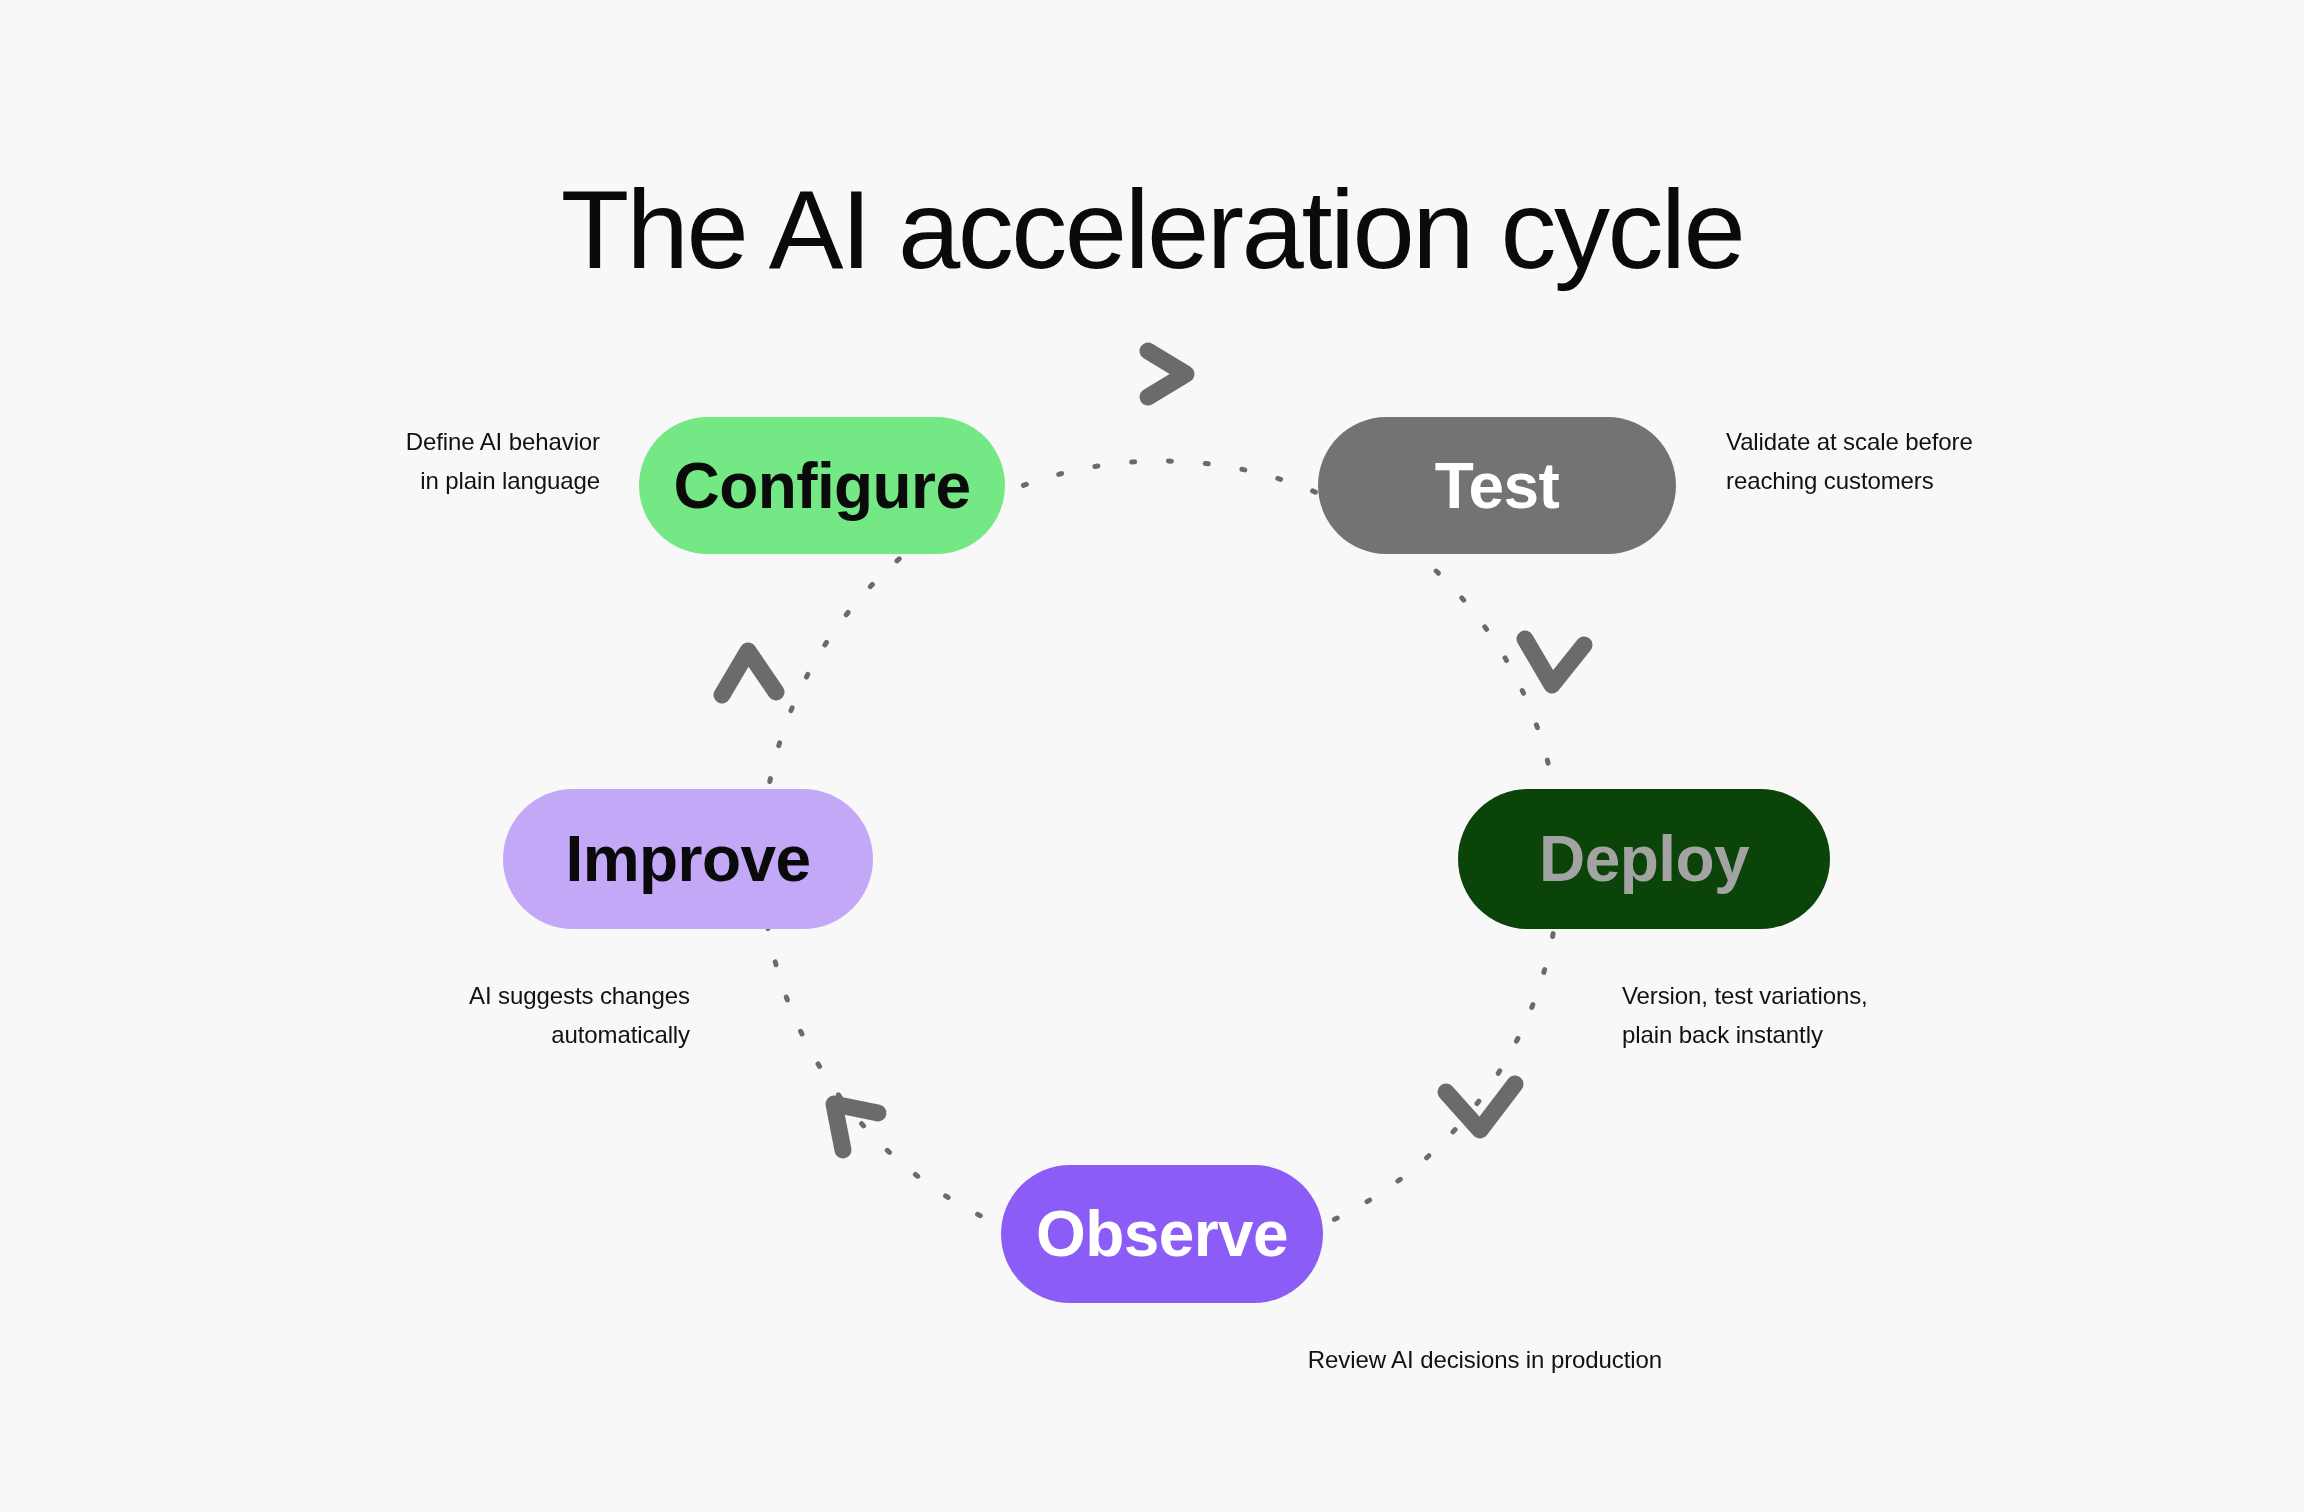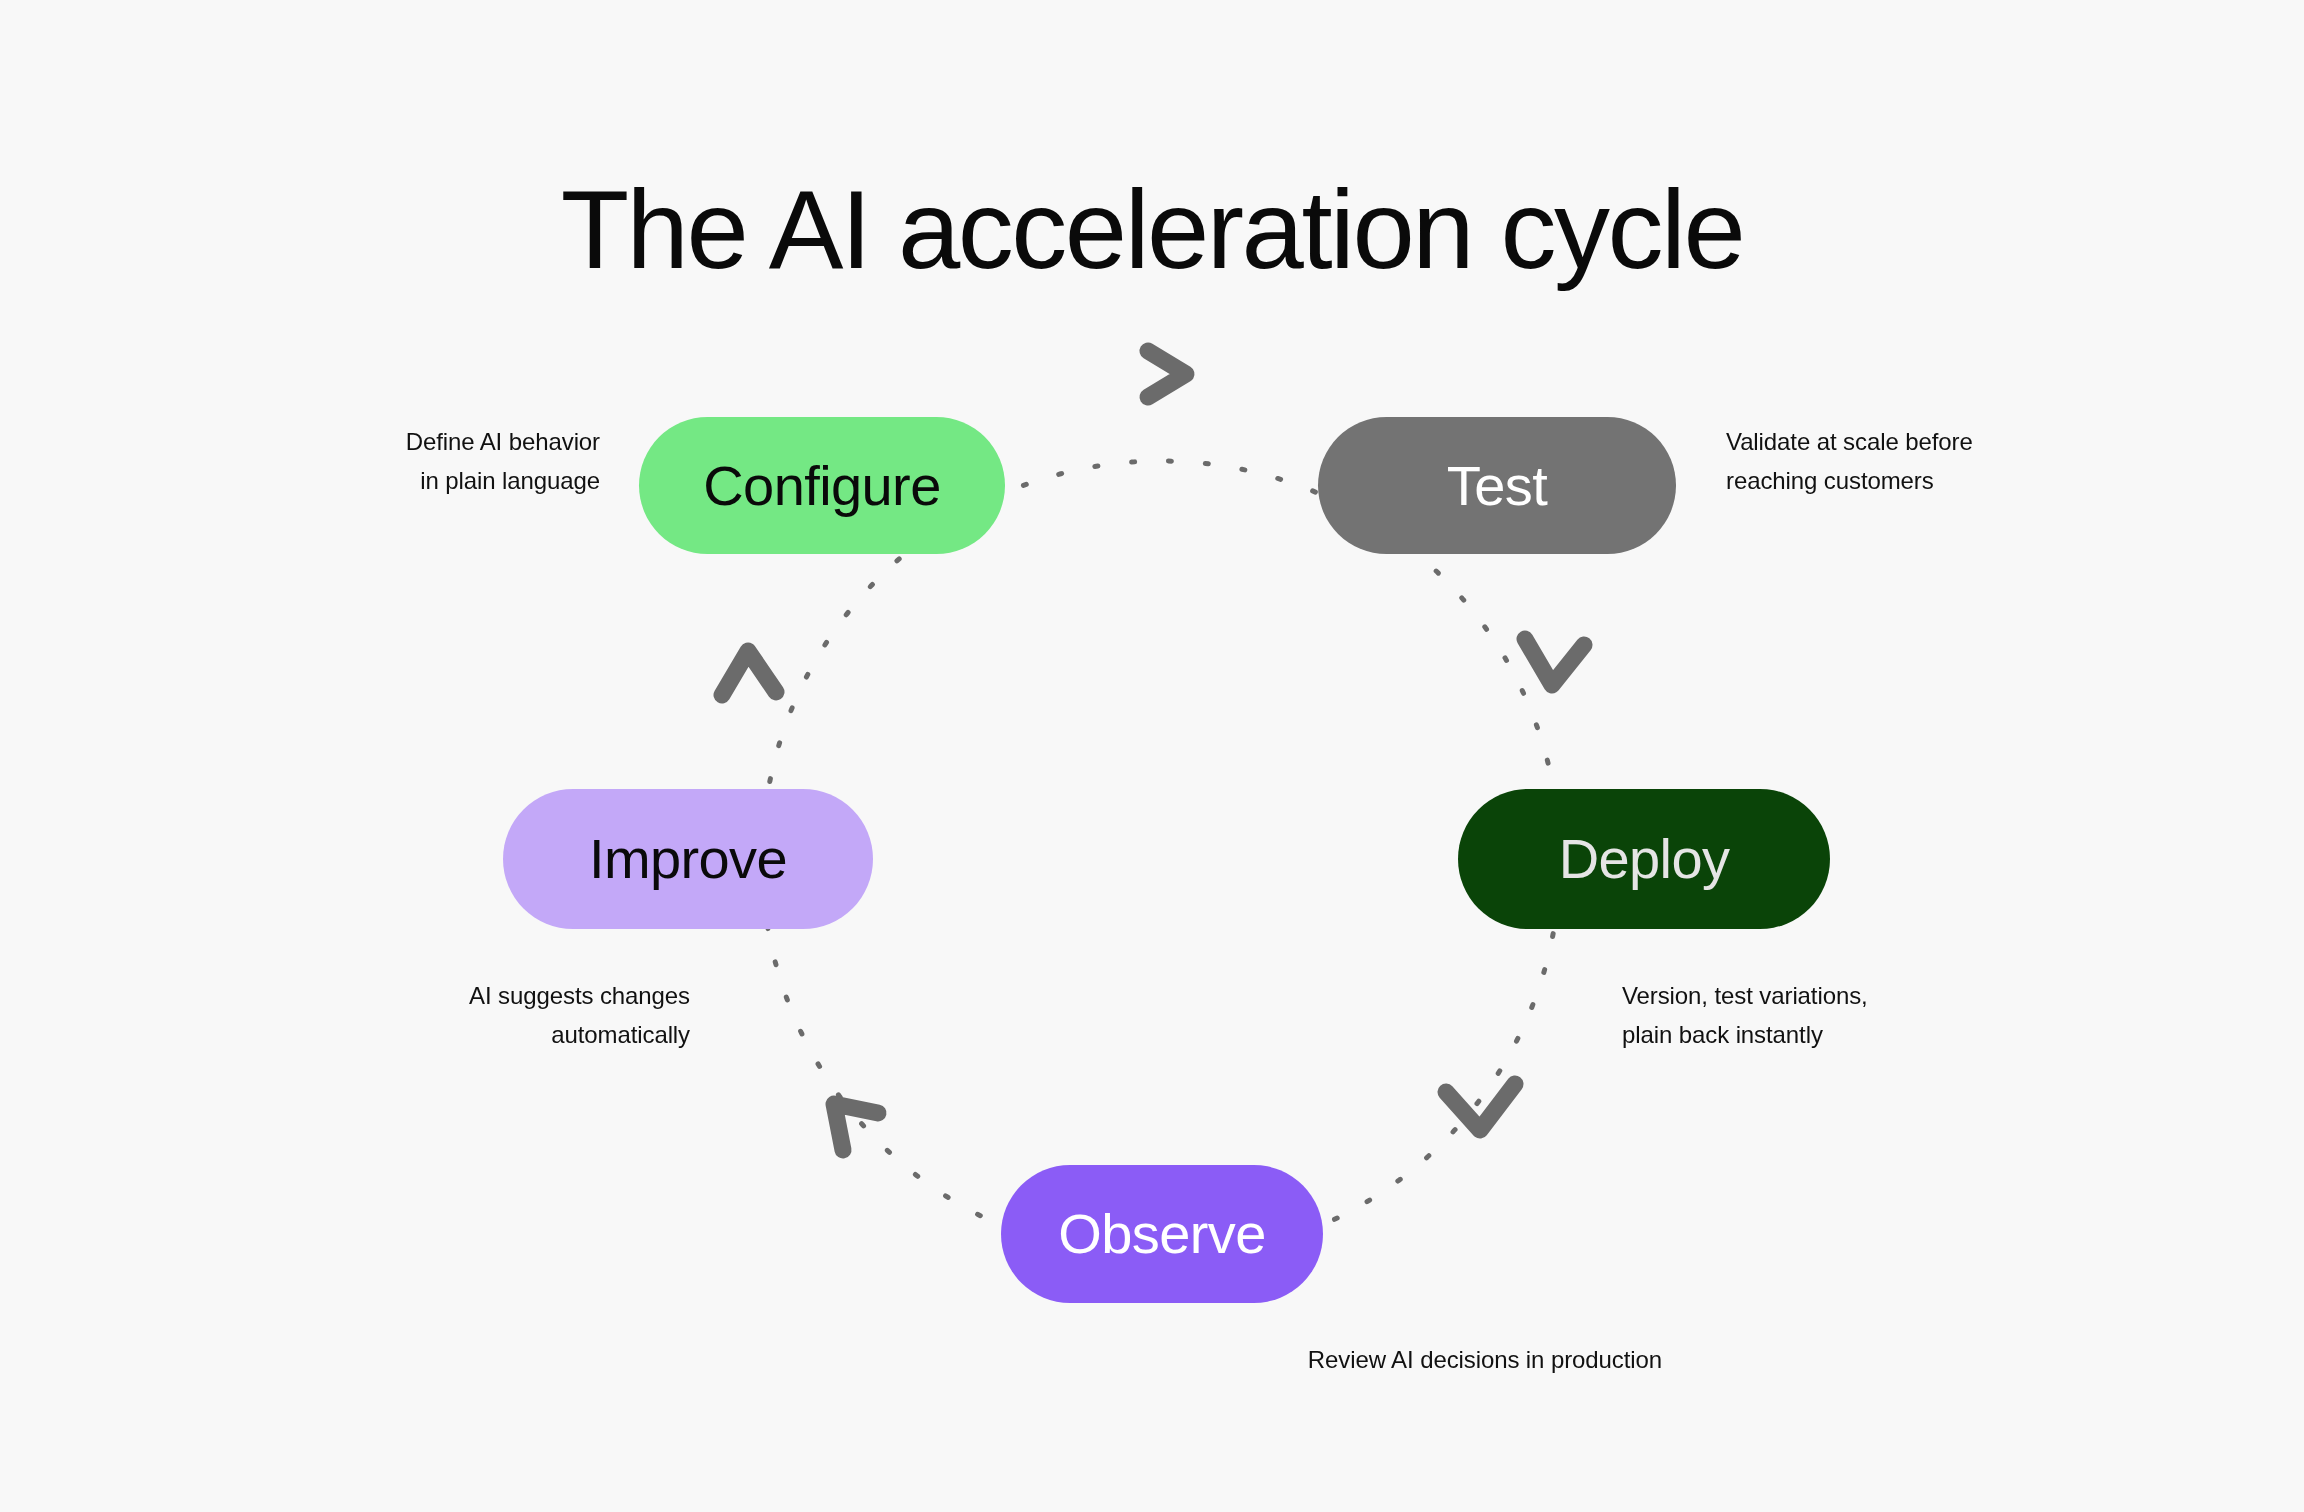--- a/index.html
+++ b/index.html
@@ -51,22 +51,22 @@
   .node {
     position: absolute;
     display: flex;
     align-items: center;
     justify-content: center;
     border-radius: 999px;
     box-sizing: border-box;
     white-space: nowrap;
   }
   .node-label {
-    font-size: 56px;
-    font-weight: 400;
+    font-size: 64px;
+    font-weight: 700;
     letter-spacing: -0.6px;
     line-height: 1;
   }
 
   #node-configure {
     left: 639px;
     top: 417px;
     width: 366px;
     height: 137px;
   }
@@ -169,21 +169,21 @@
 
   <div class="node" id="node-configure" style="background:#74e884;">
     <span class="node-label" style="color:#0a0a0a;">Configure</span>
   </div>
 
   <div class="node" id="node-test" style="background:#737373;">
     <span class="node-label" style="color:#ffffff;">Test</span>
   </div>
 
   <div class="node" id="node-deploy" style="background:#0a4408;">
-    <span class="node-label" style="color:#e5e5e5;">Deploy</span>
+    <span class="node-label" style="color:#a3a3a3;">Deploy</span>
   </div>
 
   <div class="node" id="node-observe" style="background:#8b5cf6;">
     <span class="node-label" style="color:#ffffff;">Observe</span>
   </div>
 
   <div class="node" id="node-improve" style="background:#c3a8f8;">
     <span class="node-label" style="color:#0a0a0a;">Improve</span>
   </div>
 

